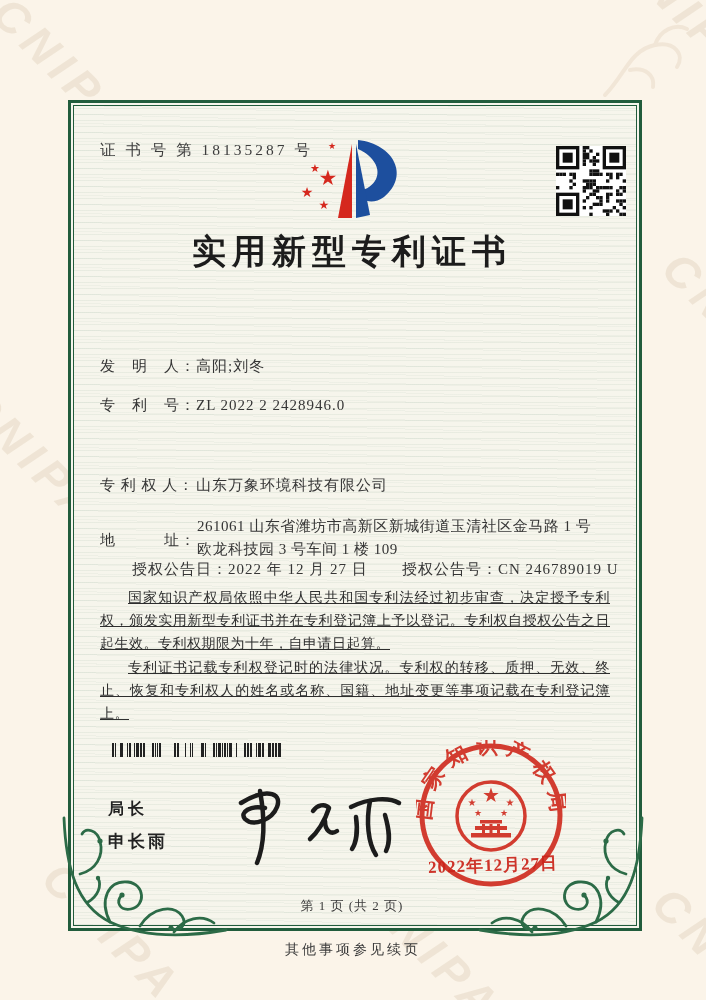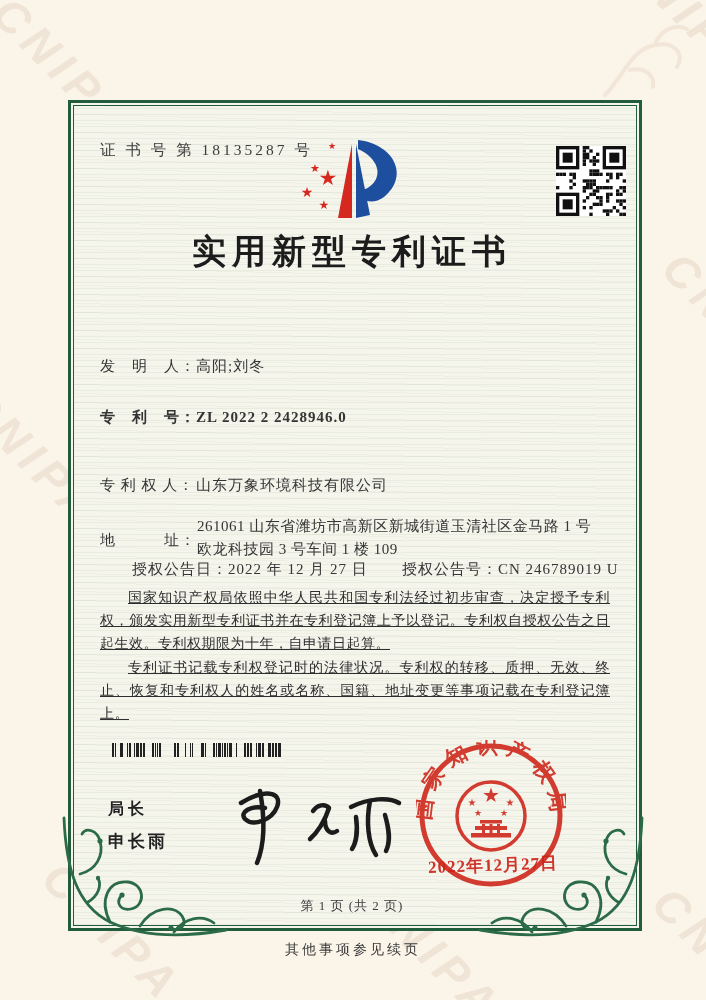--- a/index.html
+++ b/index.html
@@ -196,21 +196,21 @@
       <rect x="0" y="46.66666666666667" width="23.333333333333336" height="23.333333333333336" fill="#111"></rect>
       <rect x="3.3333333333333335" y="50" width="16.666666666666668" height="16.666666666666668" fill="#fff"></rect>
       <rect x="6.666666666666667" y="53.333333333333336" width="10" height="10" fill="#111"></rect>
     </svg>
 
   <div class="abs title">实用新型专利证书</div>
 
   <div class="abs field" style="top:357px;">
     <span class="lbl">发　明　人：</span><span class="val">高阳;刘冬</span>
   </div>
-  <div class="abs field" style="top:408px;font-weight:bold;">
+  <div class="abs field" style="top:396px;">
     <span class="lbl">专　利　号：</span><span class="val">ZL 2022 2 2428946.0</span>
   </div>
   <div class="abs field" style="top:476px;">
     <span class="lbl">专 利 权 人：</span><span class="val">山东万象环境科技有限公司</span>
   </div>
   <div class="abs addr-wrap" style="top:515px;">
     <span class="lbl">地　　　址：</span>
     <div class="addr-lines">
       <div>261061 山东省潍坊市高新区新城街道玉清社区金马路 1 号</div>
       <div>欧龙科技园 3 号车间 1 楼 109</div>

